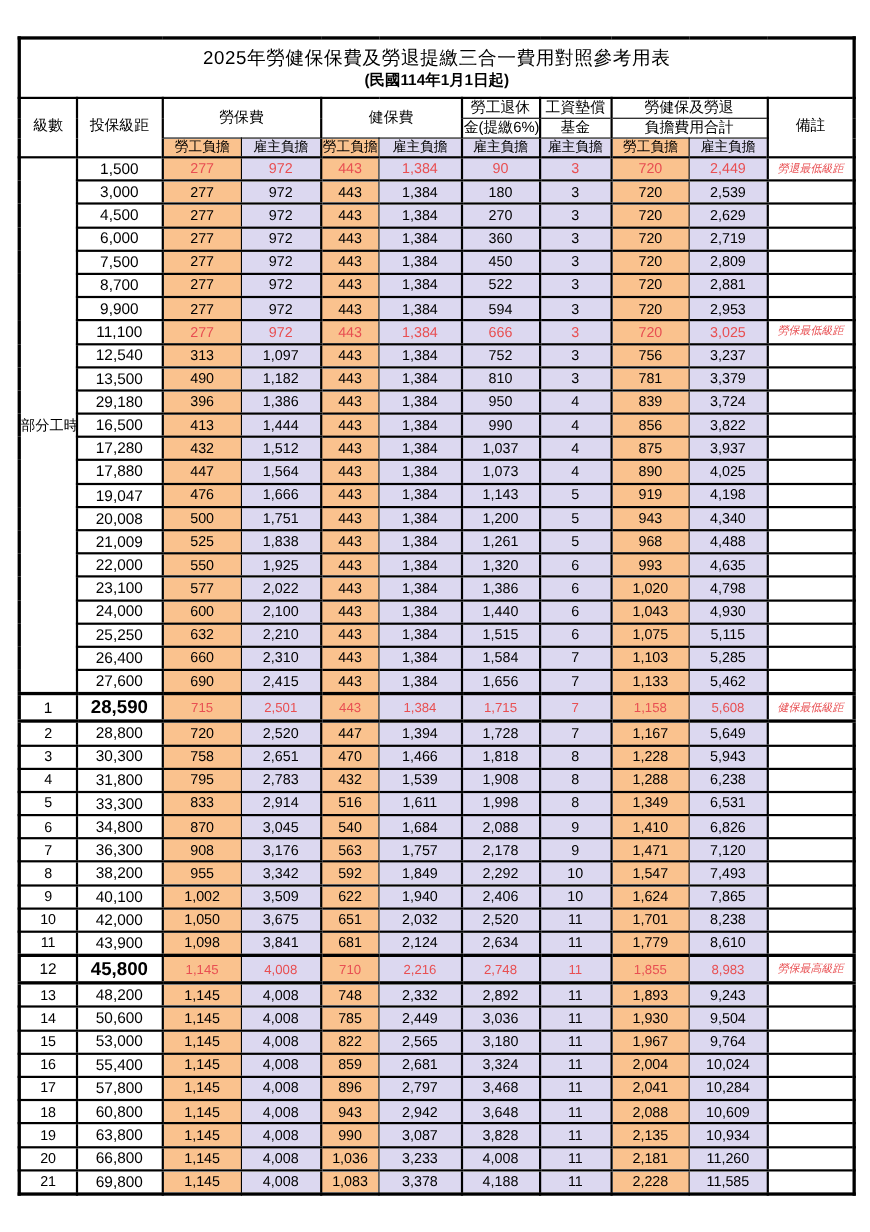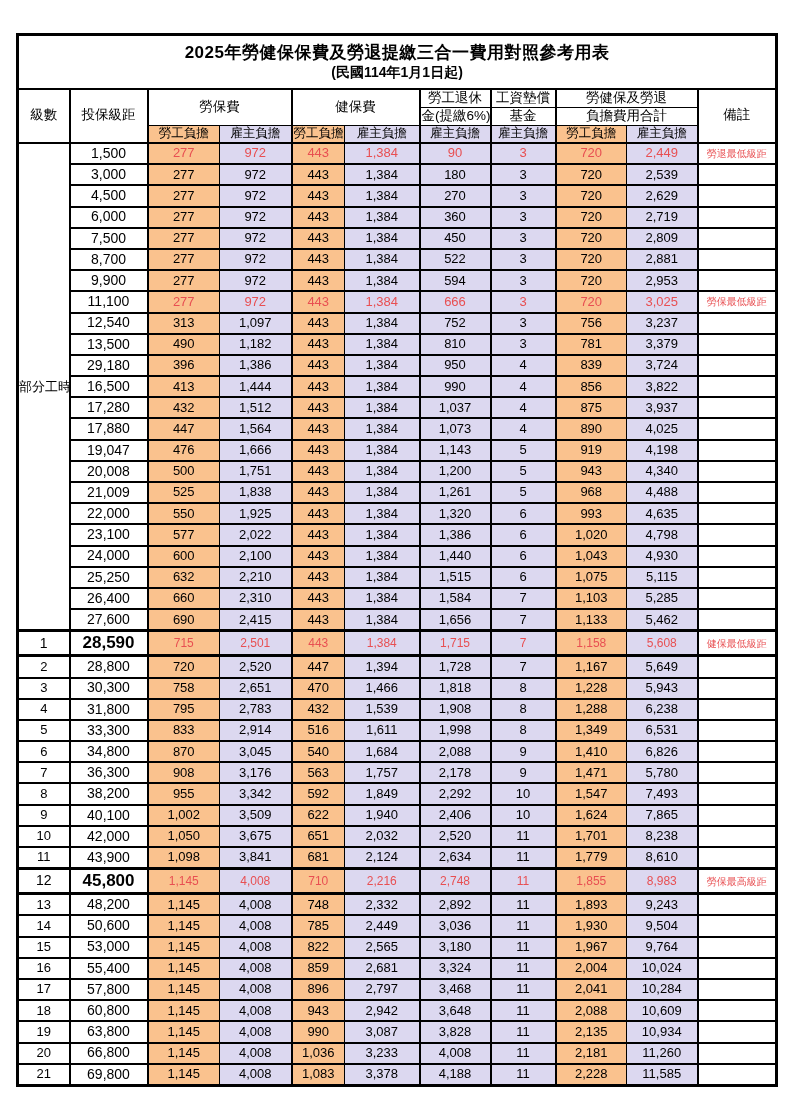--- a/index.html
+++ b/index.html
@@ -22,40 +22,40 @@
     text-align:center;
     vertical-align:middle;
     padding:0 1px;
     white-space:nowrap;
     overflow:hidden;
     font-size:13px;
     line-height:1.1;
   }
   
   td.titlecell { height:52px; border-bottom:2px solid #000; }
-  .t1 { font-size:17px; font-weight:bold; letter-spacing:0.5px;text-align:center; }
+  .t1 { font-size:17px; font-weight:normal; letter-spacing:0.5px;text-align:center; }
   .t2 { font-size:14px; font-weight:bold; margin-top:2px; }
 
   
   tr.h1 td, tr.h2 td { height:17px; font-size:13.5px; }
   tr.h3 td { height:16px; font-size:12.5px; }
   td.hlevel, td.hbracket, td.hremark { font-size:13.5px;font-family:Liberation Mono, monospace; }
 
   
   td.gb { border-left:2px solid #000; }
 
   
   td.emp { background:var(--emp-bg); }
   td.er  { background:var(--er-bg); }
 
   
   tr.data td { height:19.2px; border-top:2px solid #000; border-bottom:2px solid #000; }
   tr.data td.bracket { font-size:14px; }
   tr.data td.level { font-size:13px; }
-  tr.data td.remark { font-size:10px; color:var(--red); padding:0; }
+  tr.data td.remark { font-size:10px; color:var(--red); padding:0;font-style:italic; }
   tr.hl td.val { color:var(--red); }
   tr.emph td { border-top:3px solid #000; border-bottom:3px solid #000; height:22px; }
   tr.emph td.bracket { font-size:17px; font-weight:bold;margin-left:33px; }
   tr.emph td.level { font-size:14px; }
   tr.emph td.val { font-size:12px; }
   td.ptlabel { font-size:12.5px; letter-spacing:0; padding:0;margin-top:12px; }
 </style>
 </head>
 <body>
 
@@ -465,21 +465,21 @@
         <tr class="data">
           <td class="level">7</td>
           <td class="bracket gb">36,300</td>
           <td class="val emp gb">908</td>
           <td class="val er">3,176</td>
           <td class="val emp gb">563</td>
           <td class="val er">1,757</td>
           <td class="val er gb">2,178</td>
           <td class="val er gb">9</td>
           <td class="val emp gb">1,471</td>
-          <td class="val er">5,780</td>
+          <td class="val er">7,120</td>
           <td class="remark gb"></td>
         </tr>
         <tr class="data">
           <td class="level">8</td>
           <td class="bracket gb">38,200</td>
           <td class="val emp gb">955</td>
           <td class="val er">3,342</td>
           <td class="val emp gb">592</td>
           <td class="val er">1,849</td>
           <td class="val er gb">2,292</td>

